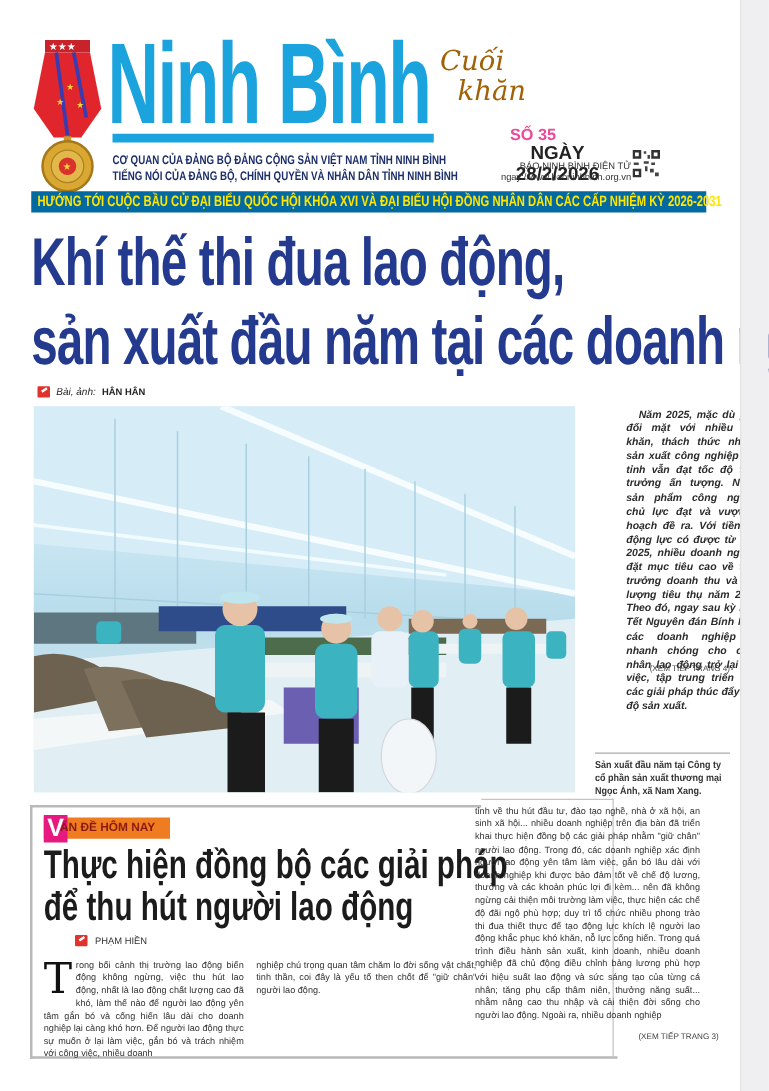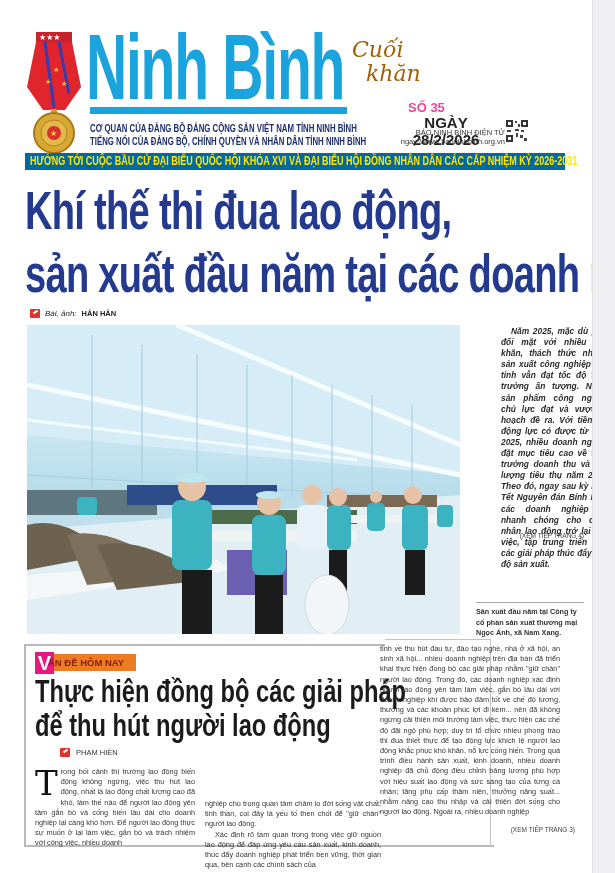--- a/index.html
+++ b/index.html
@@ -73,21 +73,21 @@
 
     .sub-headline {
       position: absolute; left: 35px; top: 674px; width: 500px;
       font-weight: bold; color: #1b1b1b; font-size: 32px; line-height: 34px;
       transform: scaleX(0.74); transform-origin: left top; white-space: nowrap;
     }
     .byline2 { position: absolute; left: 37px; top: 748px; font-size: 7.5px; color: #333; display: flex; align-items: flex-start; gap: 6px; font-weight: normal; margin-left: 23px; }
 
     .col { position: absolute; font-size: 7.3px; line-height: 10.2px; color: #333; text-align: justify; }
     .col1 { left: 35px; top: 767px; width: 160px; }
-    .col2 { left: 205px; top: 799px; width: 176px; }
+    .col2 { left: 205px; top: 767px; width: 176px; }
     .col3 { left: 380px; top: 644px; width: 180px; }
     .dropcap { float: left; font-family: "DejaVu Serif", serif; font-size: 34px; line-height: 30px; margin: 1px 3px 0 0; color: #111; }
     .indent { text-indent: 10px; display: block; }
     .see-more-2 { position: absolute; left: 399px; top: 826px; width: 176px; text-align: right; font-size: 6.5px; color: #444; }
   </style>
 </head>
 <body>
 
 <div class="page">
 
@@ -256,20 +256,19 @@
     <span>PHẠM HIỀN</span>
   </div>
 
   <div class="col col1">
     <span class="dropcap">T</span>
     <span>rong bối cảnh thị trường lao động biến động không ngừng, việc thu hút lao động, nhất là lao động chất lượng cao đã khó, làm thế nào để người lao động yên tâm gắn bó và cống hiến lâu dài cho doanh nghiệp lại càng khó hơn. Để người lao động thực sự muốn ở lại làm việc, gắn bó và trách nhiệm với công việc, nhiều doanh</span>
   </div>
 
   <div class="col col2">
     <span>nghiệp chú trọng quan tâm chăm lo đời sống vật chất, tinh thần, coi đây là yếu tố then chốt để "giữ chân" người lao động.</span>
-    <span class="indent">Xác định rõ tầm quan trọng trong việc giữ nguồn lao động để đáp ứng yêu cầu sản xuất, kinh doanh, thúc đẩy doanh nghiệp phát triển bền vững, thời gian qua, bên cạnh các chính sách của</span>
   </div>
 
   <div class="col col3">tỉnh về thu hút đầu tư, đào tạo nghề, nhà ở xã hội, an sinh xã hội... nhiều doanh nghiệp trên địa bàn đã triển khai thực hiện đồng bộ các giải pháp nhằm "giữ chân" người lao động. Trong đó, các doanh nghiệp xác định người lao động yên tâm làm việc, gắn bó lâu dài với doanh nghiệp khi được bảo đảm tốt về chế độ lương, thưởng và các khoản phúc lợi đi kèm... nên đã không ngừng cải thiện môi trường làm việc, thực hiện các chế độ đãi ngộ phù hợp; duy trì tổ chức nhiều phong trào thi đua thiết thực để tạo động lực khích lệ người lao động khắc phục khó khăn, nỗ lực cống hiến. Trong quá trình điều hành sản xuất, kinh doanh, nhiều doanh nghiệp đã chủ động điều chỉnh bảng lương phù hợp với hiệu suất lao động và sức sáng tạo của từng cá nhân; tăng phụ cấp thâm niên, thưởng năng suất... nhằm nâng cao thu nhập và cải thiện đời sống cho người lao động. Ngoài ra, nhiều doanh nghiệp</div>
   <div class="see-more-2">(XEM TIẾP TRANG 3)</div>
 </div>
 
 <div class="side-strip"></div>
 
 </body></html>

